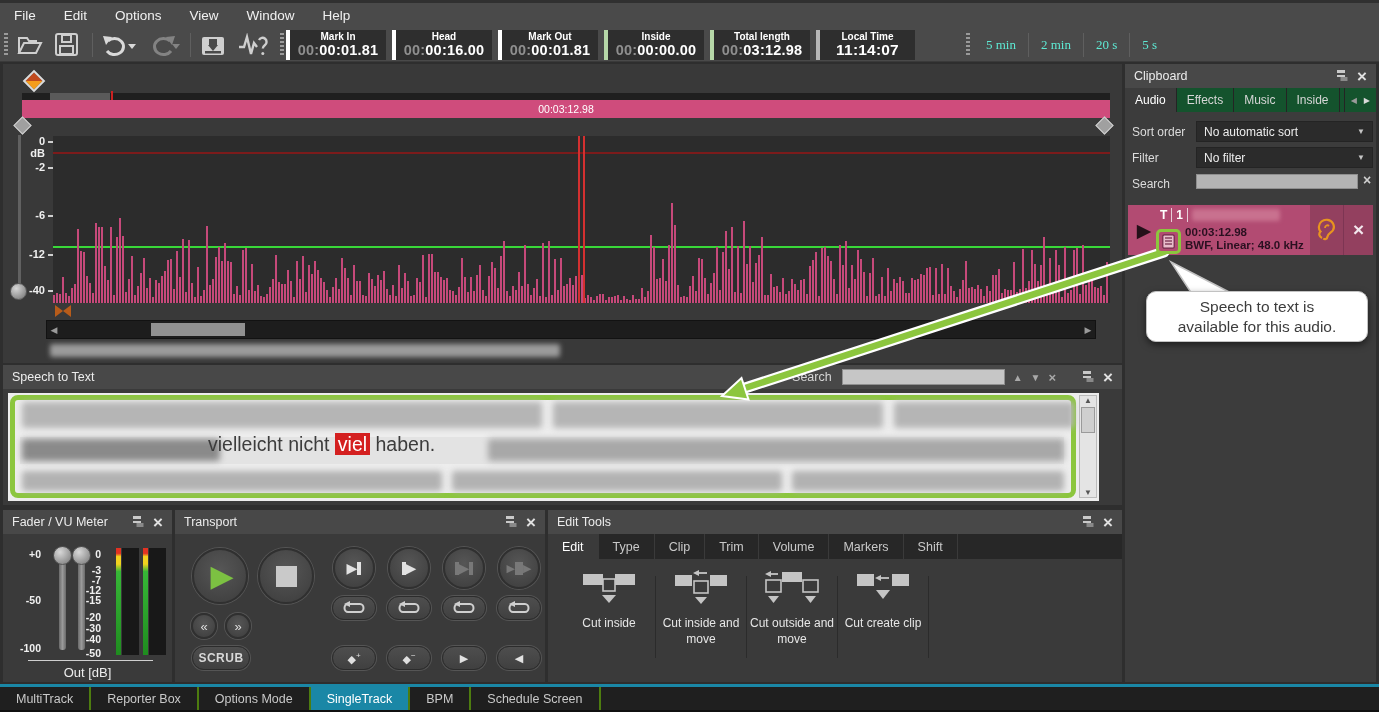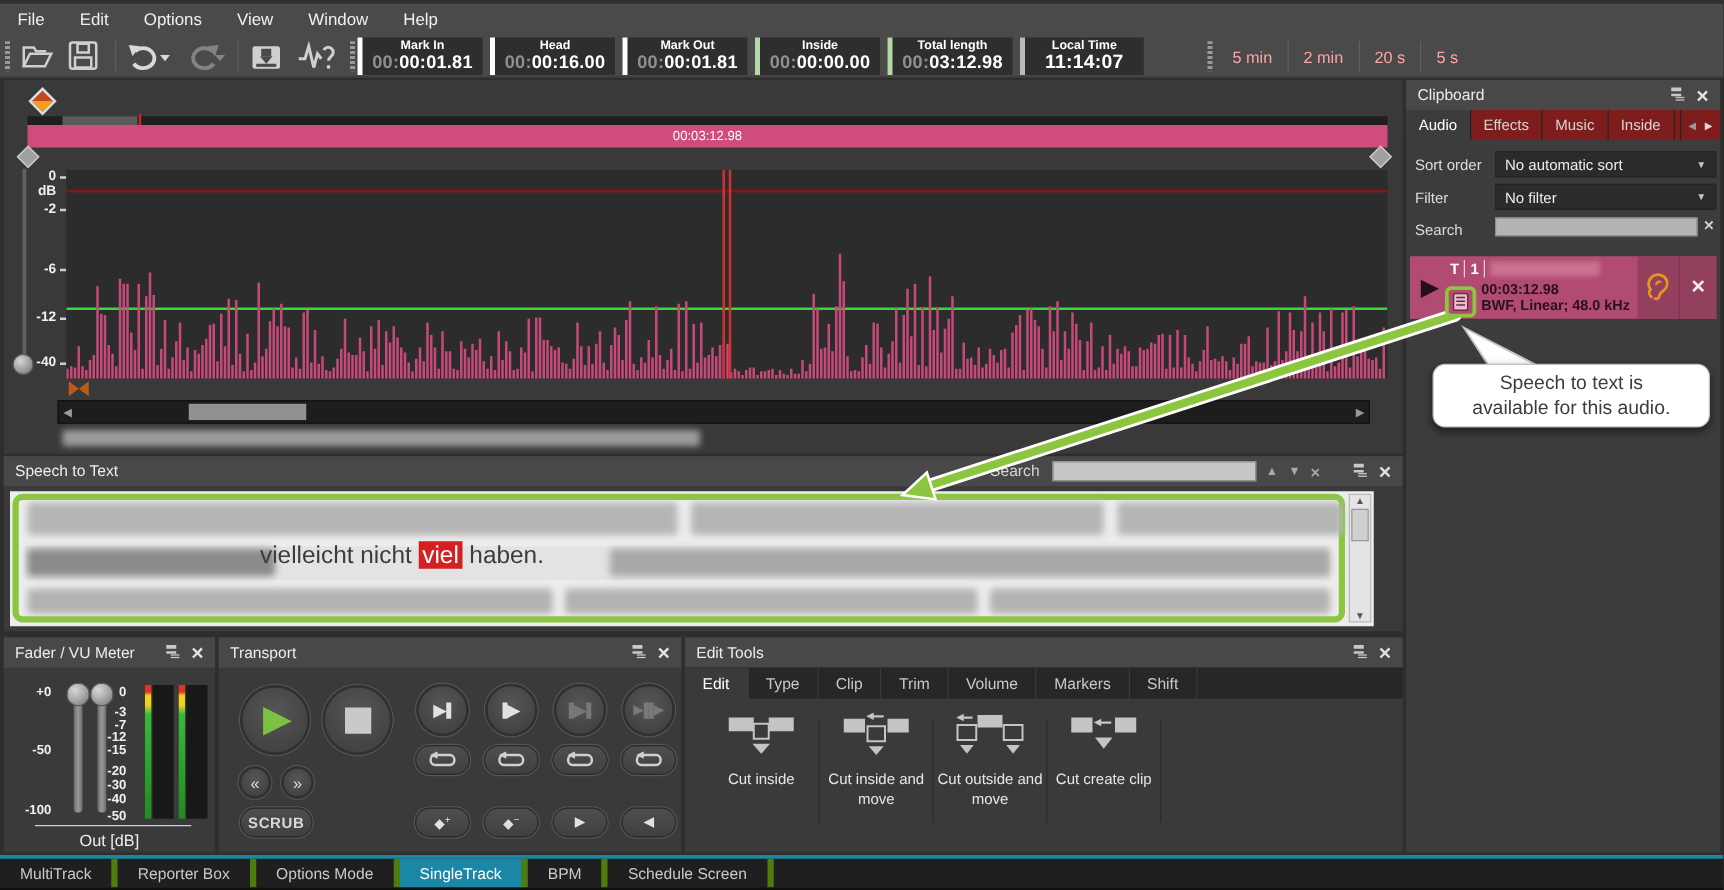--- a/index.html
+++ b/index.html
@@ -15,21 +15,21 @@
   #toolbar{left:0;top:28px;width:1379px;height:34px;background:#4a4a4a;border-bottom:1px solid #3a3a3a;}
   .grip{width:4px;height:24px;background:repeating-linear-gradient(180deg,#9a9a9a 0 2px,transparent 2px 4px);}
   .tb-sep{width:1px;height:24px;background:#5f5f5f;}
   .tb-ic{display:flex;align-items:center;justify-content:center;}
   .timebox{height:30px;background:#2e2e2e;color:#fff;display:flex;flex-direction:column;
            align-items:center;justify-content:center;line-height:1.05;padding-left:4px;position:absolute;top:2px;width:100px;}
   .timebox .strip{position:absolute;left:0;top:0;bottom:0;width:4px;}
   .timebox .cap{font-size:10px;font-weight:bold;}
   .timebox .val{font-size:14.5px;font-weight:bold;letter-spacing:.2px;}
   .timebox .pre{color:#8f8f8f;font-weight:bold;}
-  .preset{color:#fca5a5;font-size:13px;padding:0 12px;}
+  .preset{color:#5eead4;font-size:13px;padding:0 12px;font-family:Liberation Serif, serif;}
   
   .panel{position:absolute;background:#3a3a3a;}
   .phead{position:absolute;left:0;top:0;right:0;height:24px;background:#484848;display:flex;
          align-items:center;color:#ececec;font-size:12.5px;}
   .ptitle{flex:1;padding-left:9px;}
   .pin{width:11px;height:14px;margin-right:10px;position:relative;opacity:.9;}
   .pin::before{content:"";position:absolute;left:1px;top:1px;width:8px;height:3px;background:#d8d8d8;}
   .pin::after{content:"";position:absolute;left:1px;top:6px;width:8px;height:2px;background:#d8d8d8;
               box-shadow:3px 2px 0 -0.5px #d8d8d8,3px 4px 0 -0.5px #d8d8d8;}
   .xbtn{color:#e2e2e2;font-size:17px;font-weight:bold;margin-right:9px;line-height:1;}
@@ -88,21 +88,21 @@
   .dis .tri{color:#787878;}
   #edit-panel{left:548px;top:510px;width:574px;height:172px;}
   #edit-tabs{position:absolute;left:0;top:24px;right:0;height:25px;background:#272727;display:flex;align-items:stretch;}
   .etab{padding:0 14px;display:flex;align-items:center;color:#c9c9c9;font-size:12.5px;border-right:1px solid #3a3a3a;}
   .etab.active{background:#3a3a3a;color:#fff;}
   .tool{position:absolute;top:60px;width:90px;text-align:center;color:#e6e6e6;font-size:12px;line-height:1.3;}
   .tool svg{display:block;margin:0 auto 10px;}
   .tool-sep{position:absolute;top:66px;width:1px;height:82px;background:#2b2b2b;}
   
   #clip-panel{left:1125px;top:64px;width:251px;height:618px;background:#3c3c3c;}
-  #clip-tabs{position:absolute;left:0;top:24px;right:0;height:24px;background:#7f1d1d;display:flex;}
+  #clip-tabs{position:absolute;left:0;top:24px;right:0;height:24px;background:#14532d;display:flex;}
   .ctab{padding:0 10px;display:flex;align-items:center;color:#d6d6d6;font-size:12px;border-right:1px solid #242424;}
   .ctab.active{background:#3c3c3c;color:#fff;}
   .clip-label{position:absolute;color:#dcdcdc;font-size:12px;}
   .dd{position:absolute;height:21px;background:#2b2b2b;color:#ededed;font-size:12px;display:flex;
       align-items:center;padding:0 7px;border:1px solid #242424;}
   .dd .arr{margin-left:auto;font-size:8px;color:#c5c5c5;}
   .inputbox{position:absolute;background:#b4b4b4;border:1px solid #8f8f8f;}
   
   #clip-item{position:absolute;left:3px;top:141px;width:245px;height:50px;background:#b24b72;display:flex;}
   #ci-ear{position:absolute;left:182px;top:0;width:33px;height:50px;background:#93405f;
@@ -110,21 +110,21 @@
   #ci-x{position:absolute;left:215px;top:0;width:30px;height:50px;background:#93405f;border-left:1px solid #7d3553;
         display:flex;align-items:center;justify-content:center;color:#f3e8ee;font-size:19px;font-weight:bold;}
   .ci-sep{width:1px;height:14px;background:#e7cdd8;margin:0 4px;}
   
   #tooltip{position:absolute;left:1146px;top:291px;width:222px;height:51px;background:#fff;border:1.5px solid #c2c2c2;
      border-radius:10px;box-shadow:0 3px 7px rgba(0,0,0,.5);color:#3d3d3d;font-size:15.5px;
      display:flex;flex-direction:column;align-items:center;justify-content:center;line-height:1.28;z-index:40;}
   
   #bottom-bar{left:0;top:684px;width:1379px;height:26px;background:#1f1f1f;border-top:3px solid #1a87a6;
       display:flex;align-items:stretch;color:#c9c9c9;font-size:12.5px;}
-  .btab{padding:0 16px;display:flex;align-items:center;border-right:5px solid #4d7c0f;}
+  .btab{padding:0 16px;display:flex;align-items:center;border-right:2px solid #4d7c0f;}
   .btab.active{background:#1a87a6;color:#fff;}
   #below-tabs{left:0;top:710px;width:1379px;height:2px;background:#101010;}
   svg{display:block;}
 </style>
 </head>
 <body>
 
 <div id="app">
 
   <div id="menubar" class="abs">

